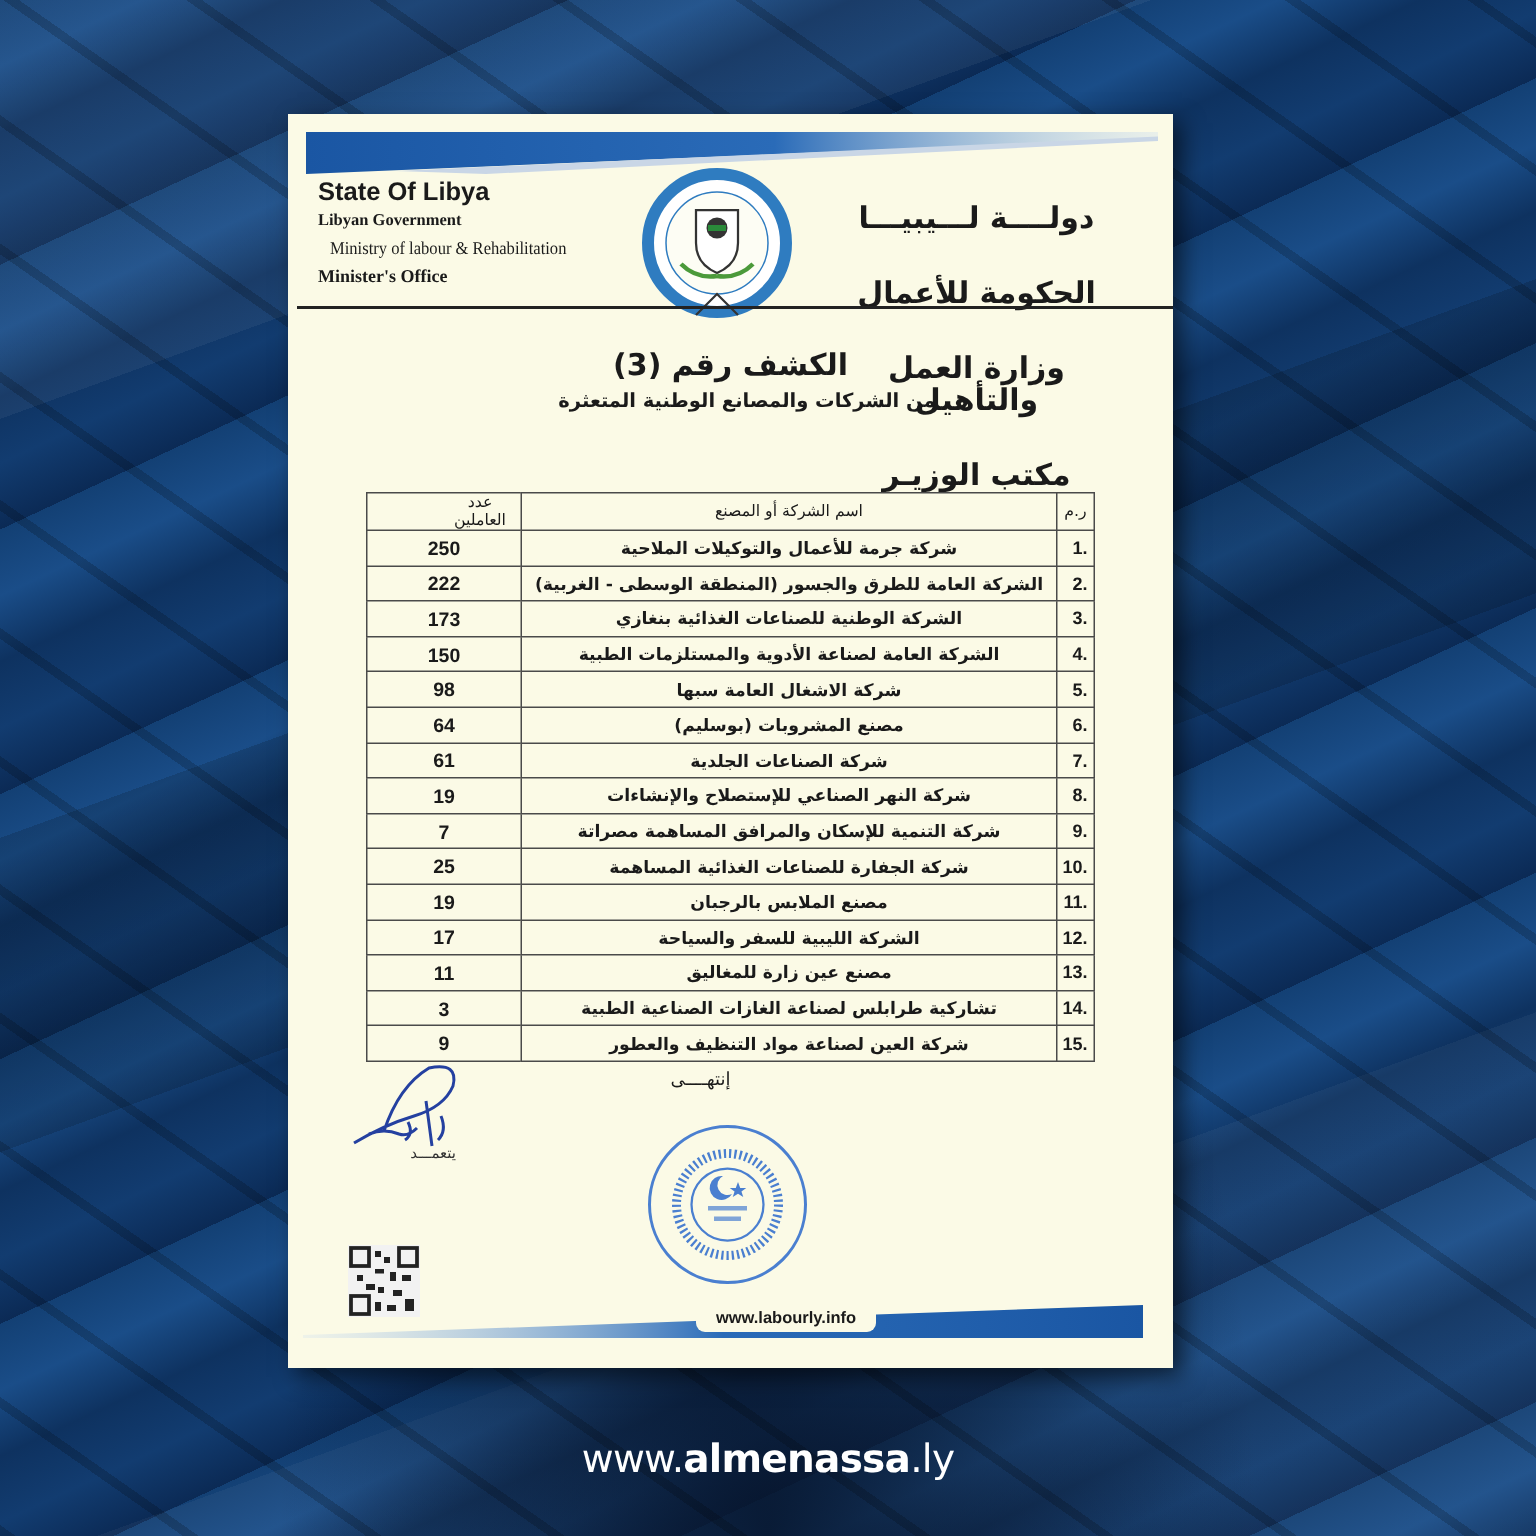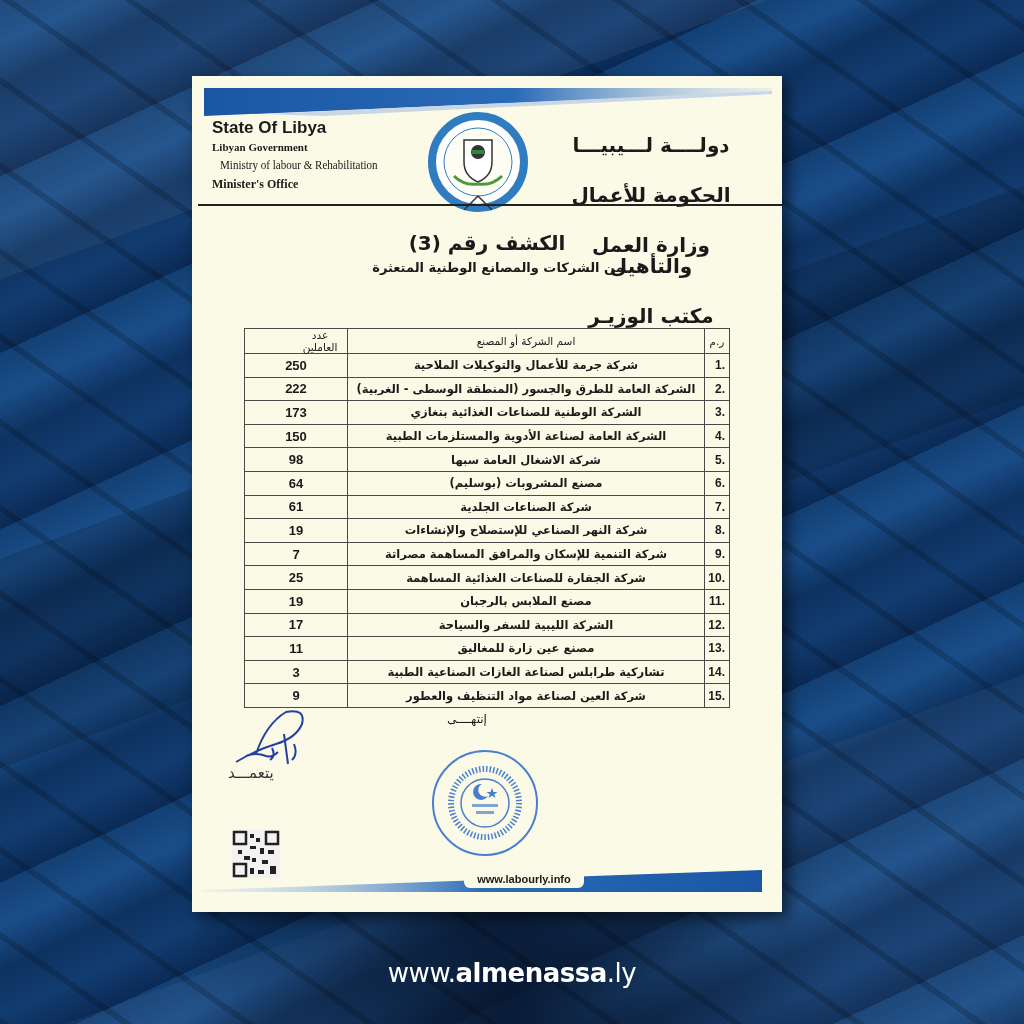--- a/index.html
+++ b/index.html
@@ -57,21 +57,21 @@
     border: 1px solid #4a4a4a; height: 23.6px; font-size: 12px; text-align: center; font-weight: bold;
   }
   table.staff th { font-size: 10.5px; font-weight: normal; }
   .col-no { width: 25px; }
   .col-count { width: 103px; padding-left: 48px; }
   table.staff td.no { text-align: right; padding-right: 4px; direction: ltr; font-family: "Liberation Sans", sans-serif; }
   table.staff td.count { font-family: "Liberation Sans", sans-serif; font-size: 13px; }
   table.staff td.name { font-size: 11.5px; }
   .end-mark { position: absolute; left: 240px; top: 636px; width: 70px; text-align: center; font-size: 12px; font-weight: normal; direction: rtl; color: #1a1a1a; border-bottom: 0; }
   .signature { position: absolute; left: 34px; top: 628px; width: 100px; height: 68px; }
-  .sign-label { position: absolute; left: 36px; top: 688px; width: 60px; text-align: left; font-size: 15px; direction: rtl; color: #333; }
+  .sign-label { position: absolute; left: 52px; top: 688px; width: 60px; text-align: right; font-size: 10px; direction: rtl; color: #333; }
   .stamp { position: absolute; left: 238px; top: 672px; width: 110px; height: 110px; }
   .qr { position: absolute; left: 40px; top: 754px; width: 48px; height: 48px; }
   .footer-band { position: absolute; left: 10px; top: 790px; width: 560px; height: 26px; }
   .footer-url {
     position: absolute; left: 272px; top: 794px; width: 120px; height: 18px; background: #fbfae6;
     font-family: "Liberation Sans", sans-serif; font-weight: bold; font-size: 11px; color: #1a1a1a;
     text-align: center; line-height: 18px; border-radius: 0 0 6px 6px;
   }
   .site-footer {
     position: absolute; left: 0; right: 0; top: 958px; text-align: center; color: #ffffff;

